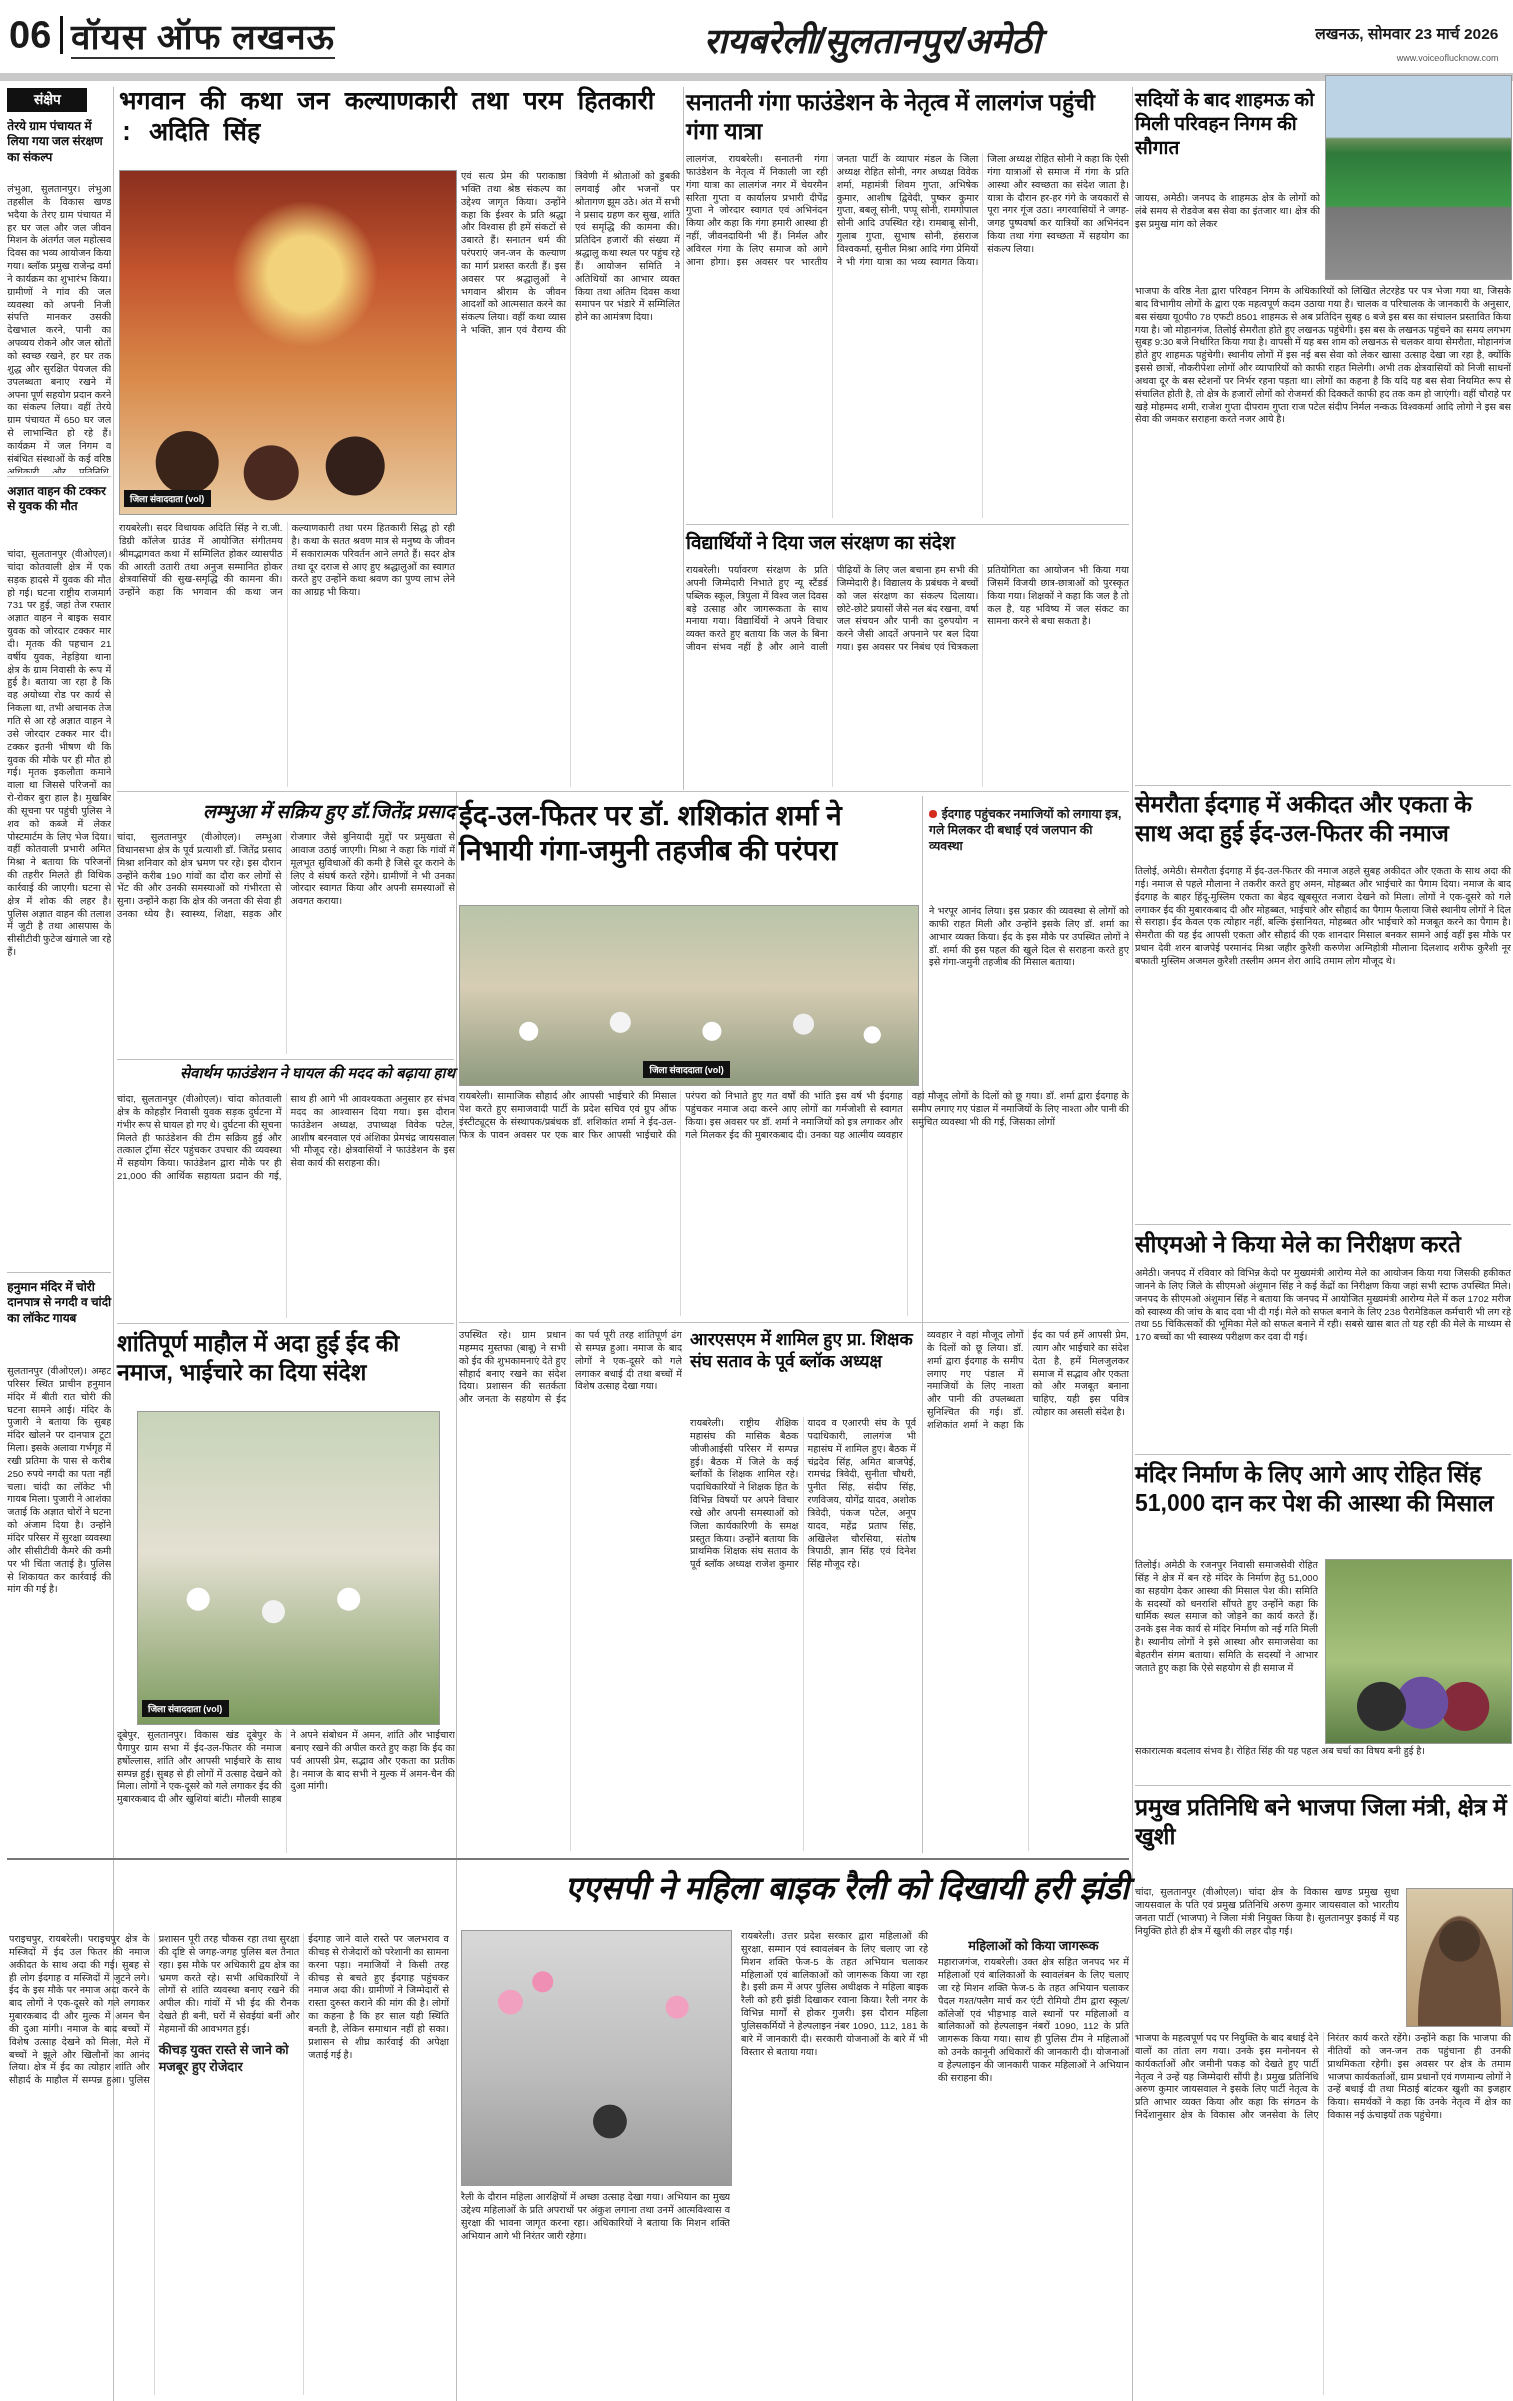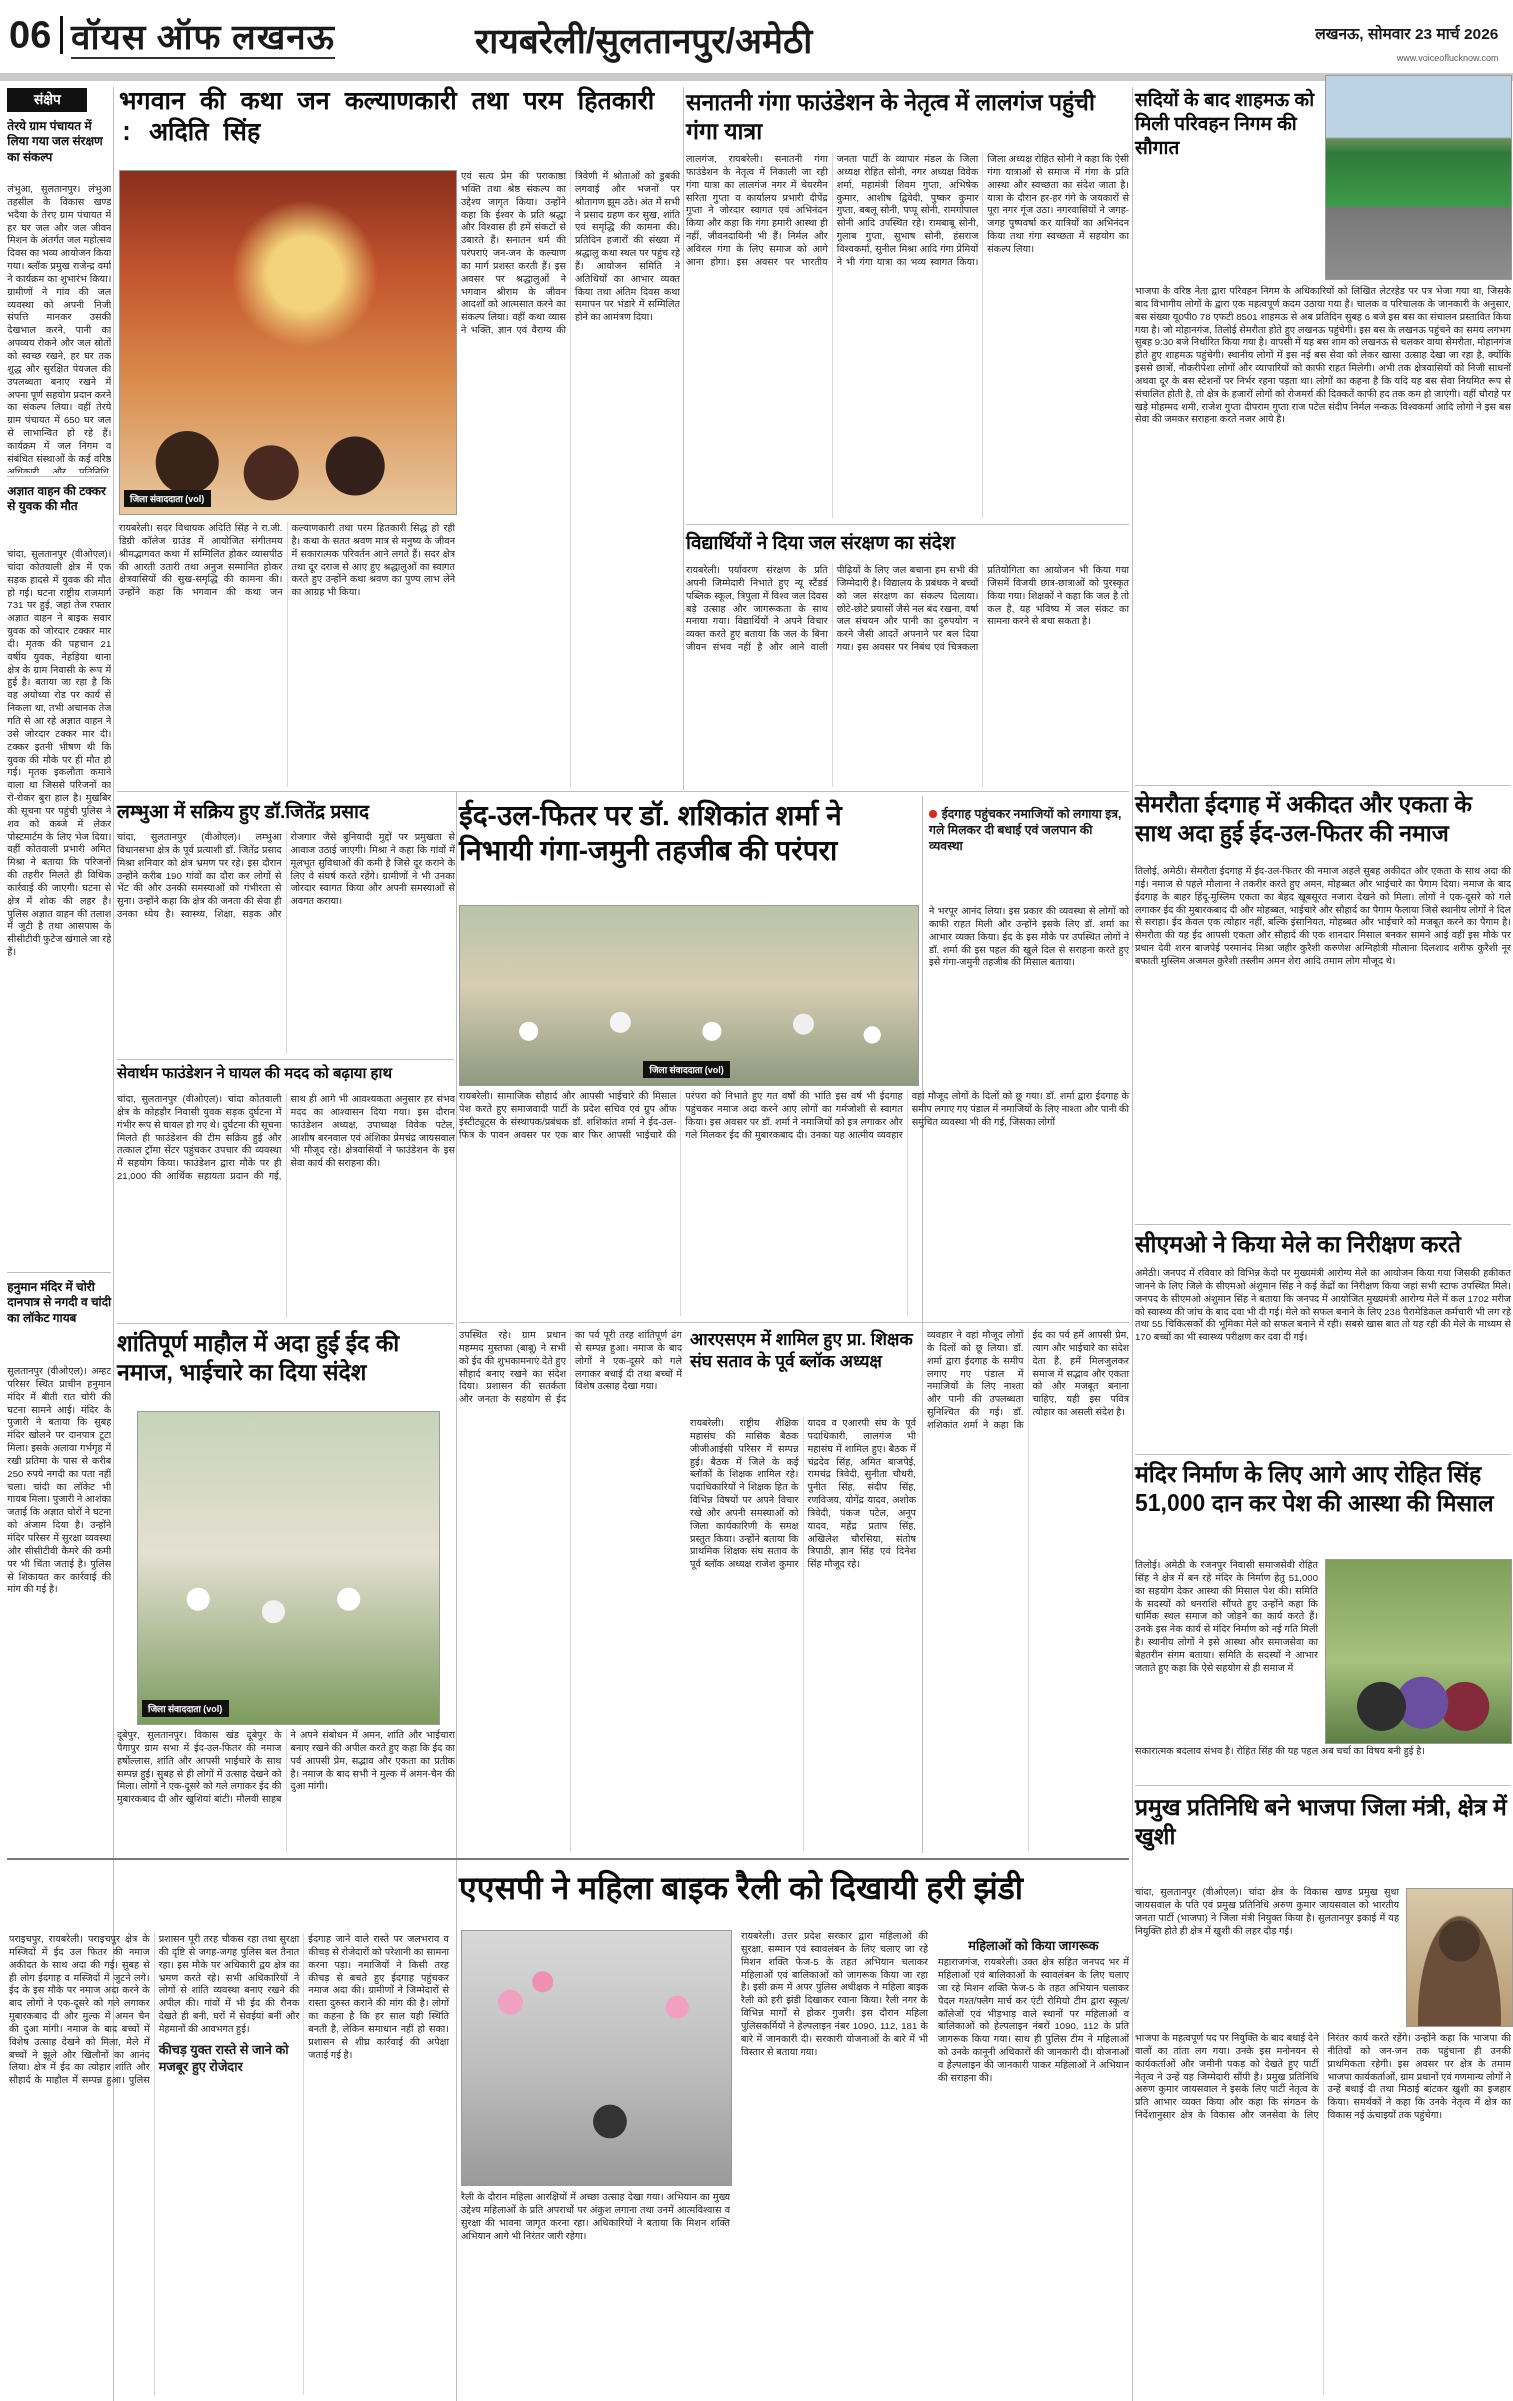--- a/index.html
+++ b/index.html
@@ -8,21 +8,21 @@
   .abs{position:absolute;box-sizing:border-box;}
   .body{font-size:9.6px;line-height:1.34;text-align:justify;color:#222;overflow:hidden;}
   .cols2{column-count:2;column-gap:9px;column-rule:0.9px solid #d8d8d8;}
   .cols3{column-count:3;column-gap:9px;column-rule:0.9px solid #d8d8d8;}
   .hl{font-weight:bold;color:#0d0d0d;}
   .h-xxl{font-size:25px;line-height:1.22;font-family:Liberation Mono, monospace;}
   .h-xl{font-size:28px;line-height:1.25;}
   .h-lg{font-size:23px;line-height:1.25;}
   .h-md{font-size:19px;line-height:1.25;}
   .h-sm{font-size:12px;line-height:1.28;}
-  .center{text-align:left;}
+  .center{text-align:right;font-style:italic;}
   .divider{background:#bdbdbd;}
   .divider.dark{background:#777;}
   .photo{position:absolute;overflow:hidden;border:0.9px solid #999;}
   .cap{position:absolute;left:3.7px;bottom:7.3px;background:#111;color:#fff;font-size:9px;
        padding:1.8px 6.4px;font-weight:bold;}
   .blackbar{background:#111;color:#fff;font-weight:bold;text-align:center;}
   .masthead-num{font-size:38px;font-weight:bold;border-right:3.7px solid #111;padding-right:9px;line-height:1;}
   .logo{font-size:35px;font-weight:bold;letter-spacing:0.9px;border-bottom:2.7px solid #333;line-height:1.1;}
   .edition{font-size:35px;font-weight:bold;}
   .dateline{font-size:15.5px;font-weight:bold;}
@@ -145,20 +145,21 @@
   <div class="abs body" style="left:929px;top:905px;width:200px;height:181px;">ने भरपूर आनंद लिया। इस प्रकार की व्यवस्था से लोगों को काफी राहत मिली और उन्होंने इसके लिए डॉ. शर्मा का आभार व्यक्त किया। ईद के इस मौके पर उपस्थित लोगों ने डॉ. शर्मा की इस पहल की खुले दिल से सराहना करते हुए इसे गंगा-जमुनी तहजीब की मिसाल बताया।</div>
   <div class="abs body cols3" style="left:459px;top:1090px;width:670px;height:226px;">रायबरेली। सामाजिक सौहार्द और आपसी भाईचारे की मिसाल पेश करते हुए समाजवादी पार्टी के प्रदेश सचिव एवं ग्रुप ऑफ इंस्टीट्यूट्स के संस्थापक/प्रबंधक डॉ. शशिकांत शर्मा ने ईद-उल-फित्र के पावन अवसर पर एक बार फिर आपसी भाईचारे की परंपरा को निभाते हुए गत वर्षों की भांति इस वर्ष भी ईदगाह पहुंचकर नमाज अदा करने आए लोगों का गर्मजोशी से स्वागत किया। इस अवसर पर डॉ. शर्मा ने नमाजियों को इत्र लगाकर और गले मिलकर ईद की मुबारकबाद दी। उनका यह आत्मीय व्यवहार वहां मौजूद लोगों के दिलों को छू गया। डॉ. शर्मा द्वारा ईदगाह के समीप लगाए गए पंडाल में नमाजियों के लिए नाश्ता और पानी की समुचित व्यवस्था भी की गई, जिसका लोगों</div>
   <div class="abs body cols2" style="left:459px;top:1329px;width:223px;height:522px;">उपस्थित रहे। ग्राम प्रधान महम्मद मुस्तफा (बाबू) ने सभी को ईद की शुभकामनाएं देते हुए सौहार्द बनाए रखने का संदेश दिया। प्रशासन की सतर्कता और जनता के सहयोग से ईद का पर्व पूरी तरह शांतिपूर्ण ढंग से सम्पन्न हुआ। नमाज के बाद लोगों ने एक-दूसरे को गले लगाकर बधाई दी तथा बच्चों में विशेष उत्साह देखा गया।</div>
   <div class="abs body cols2" style="left:927px;top:1329px;width:202px;height:522px;">व्यवहार ने वहां मौजूद लोगों के दिलों को छू लिया। डॉ. शर्मा द्वारा ईदगाह के समीप लगाए गए पंडाल में नमाजियों के लिए नाश्ता और पानी की उपलब्धता सुनिश्चित की गई। डॉ. शशिकांत शर्मा ने कहा कि ईद का पर्व हमें आपसी प्रेम, त्याग और भाईचारे का संदेश देता है, हमें मिलजुलकर समाज में सद्भाव और एकता को और मजबूत बनाना चाहिए, यही इस पवित्र त्योहार का असली संदेश है।</div>
 
   <div class="abs hl" style="left:690px;top:1329px;width:226px;font-size:17.3px;line-height:1.25;">आरएसएम में शामिल हुए प्रा. शिक्षक संघ सताव के पूर्व ब्लॉक अध्यक्ष</div>
   <div class="abs body cols2" style="left:690px;top:1417px;width:226px;height:434px;">रायबरेली। राष्ट्रीय शैक्षिक महासंघ की मासिक बैठक जीजीआईसी परिसर में सम्पन्न हुई। बैठक में जिले के कई ब्लॉकों के शिक्षक शामिल रहे। पदाधिकारियों ने शिक्षक हित के विभिन्न विषयों पर अपने विचार रखे और अपनी समस्याओं को जिला कार्यकारिणी के समक्ष प्रस्तुत किया। उन्होंने बताया कि प्राथमिक शिक्षक संघ सताव के पूर्व ब्लॉक अध्यक्ष राजेश कुमार यादव व एआरपी संघ के पूर्व पदाधिकारी, लालगंज भी महासंघ में शामिल हुए। बैठक में चंद्रदेव सिंह, अमित बाजपेई, रामचंद्र त्रिवेदी, सुनीता चौधरी, पुनीत सिंह, संदीप सिंह, रणविजय, योगेंद्र यादव, अशोक त्रिवेदी, पंकज पटेल, अनूप यादव, महेंद्र प्रताप सिंह, अखिलेश चौरसिया, संतोष त्रिपाठी, ज्ञान सिंह एवं दिनेश सिंह मौजूद रहे।</div>
 
   <div class="abs hl h-md" style="left:1135px;top:88px;width:187px;">सदियों के बाद शाहमऊ को मिली परिवहन निगम की सौगात</div>
   <div class="photo ph-bus" style="left:1325px;top:75px;width:185px;height:203px;"></div>
+  <div class="abs body" style="left:1135px;top:192px;width:185px;height:88px;">जायस, अमेठी। जनपद के शाहमऊ क्षेत्र के लोगों को लंबे समय से रोडवेज बस सेवा का इंतजार था। क्षेत्र की इस प्रमुख मांग को लेकर</div>
   <div class="abs body" style="left:1135px;top:285px;width:376px;height:495px;">भाजपा के वरिष्ठ नेता द्वारा परिवहन निगम के अधिकारियों को लिखित लेटरहेड पर पत्र भेजा गया था, जिसके बाद विभागीय लोगों के द्वारा एक महत्वपूर्ण कदम उठाया गया है। चालक व परिचालक के जानकारी के अनुसार, बस संख्या यू0पी0 78 एफटी 8501 शाहमऊ से अब प्रतिदिन सुबह 6 बजे इस बस का संचालन प्रस्तावित किया गया है। जो मोहानगंज, तिलोई सेमरौता होते हुए लखनऊ पहुंचेगी। इस बस के लखनऊ पहुंचने का समय लगभग सुबह 9:30 बजे निर्धारित किया गया है। वापसी में यह बस शाम को लखनऊ से चलकर वाया सेमरौता, मोहानगंज होते हुए शाहमऊ पहुंचेगी। स्थानीय लोगों में इस नई बस सेवा को लेकर खासा उत्साह देखा जा रहा है, क्योंकि इससे छात्रों, नौकरीपेशा लोगों और व्यापारियों को काफी राहत मिलेगी। अभी तक क्षेत्रवासियों को निजी साधनों अथवा दूर के बस स्टेशनों पर निर्भर रहना पड़ता था। लोगों का कहना है कि यदि यह बस सेवा नियमित रूप से संचालित होती है, तो क्षेत्र के हजारों लोगों को रोजमर्रा की दिक्कतें काफी हद तक कम हो जाएंगी। वहीं चौराहे पर खड़े मोहम्मद शमी, राजेश गुप्ता दीपराम गुप्ता राज पटेल संदीप निर्मल नन्कऊ विश्वकर्मा आदि लोगो ने इस बस सेवा की जमकर सराहना करते नजर आये है।</div>
 
   <div class="abs hl h-lg" style="left:1135px;top:790px;width:376px;">सेमरौता ईदगाह में अकीदत और एकता के साथ अदा हुई ईद-उल-फितर की नमाज</div>
   <div class="abs body" style="left:1135px;top:865px;width:376px;height:352px;">तिलोई, अमेठी। सेमरौता ईदगाह में ईद-उल-फितर की नमाज अहले सुबह अकीदत और एकता के साथ अदा की गई। नमाज से पहले मौलाना ने तकरीर करते हुए अमन, मोहब्बत और भाईचारे का पैगाम दिया। नमाज के बाद ईदगाह के बाहर हिंदू-मुस्लिम एकता का बेहद खूबसूरत नजारा देखने को मिला। लोगों ने एक-दूसरे को गले लगाकर ईद की मुबारकबाद दी और मोहब्बत, भाईचारे और सौहार्द का पैगाम फैलाया जिसे स्थानीय लोगों ने दिल से सराहा। ईद केवल एक त्योहार नहीं, बल्कि इंसानियत, मोहब्बत और भाईचारे को मजबूत करने का पैगाम है। सेमरौता की यह ईद आपसी एकता और सौहार्द की एक शानदार मिसाल बनकर सामने आई वहीं इस मौके पर प्रधान देवी शरन बाजपेई परमानंद मिश्रा जहीर कुरैशी करुणेश अग्निहोत्री मौलाना दिलशाद शरीफ कुरैशी नूर बफाती मुस्लिम अजमल कुरैशी तस्लीम अमन शेरा आदि तमाम लोग मौजूद थे।</div>
 
   <div class="abs hl h-lg" style="left:1135px;top:1230px;width:376px;">सीएमओ ने किया मेले का निरीक्षण करते</div>
   <div class="abs body" style="left:1135px;top:1267px;width:376px;height:181px;">अमेठी। जनपद में रविवार को विभिन्न केदो पर मुख्यमंत्री आरोग्य मेले का आयोजन किया गया जिसकी हकीकत जानने के लिए जिले के सीएमओ अंशुमान सिंह ने कई केंद्रों का निरीक्षण किया जहां सभी स्टाफ उपस्थित मिले। जनपद के सीएमओ अंशुमान सिंह ने बताया कि जनपद में आयोजित मुख्यमंत्री आरोग्य मेले में कल 1702 मरीज को स्वास्थ्य की जांच के बाद दवा भी दी गई। मेले को सफल बनाने के लिए 238 पैरामेडिकल कर्मचारी भी लग रहे तथा 55 चिकित्सकों की भूमिका मेले को सफल बनाने में रही। सबसे खास बात तो यह रही की मेले के माध्यम से 170 बच्चों का भी स्वास्थ्य परीक्षण कर दवा दी गई।</div>
 
   <div class="abs hl h-lg" style="left:1135px;top:1460px;width:376px;">मंदिर निर्माण के लिए आगे आए रोहित सिंह 51,000 दान कर पेश की आस्था की मिसाल</div>
   <div class="photo ph-trees" style="left:1325px;top:1559px;width:185px;height:183px;"></div>

